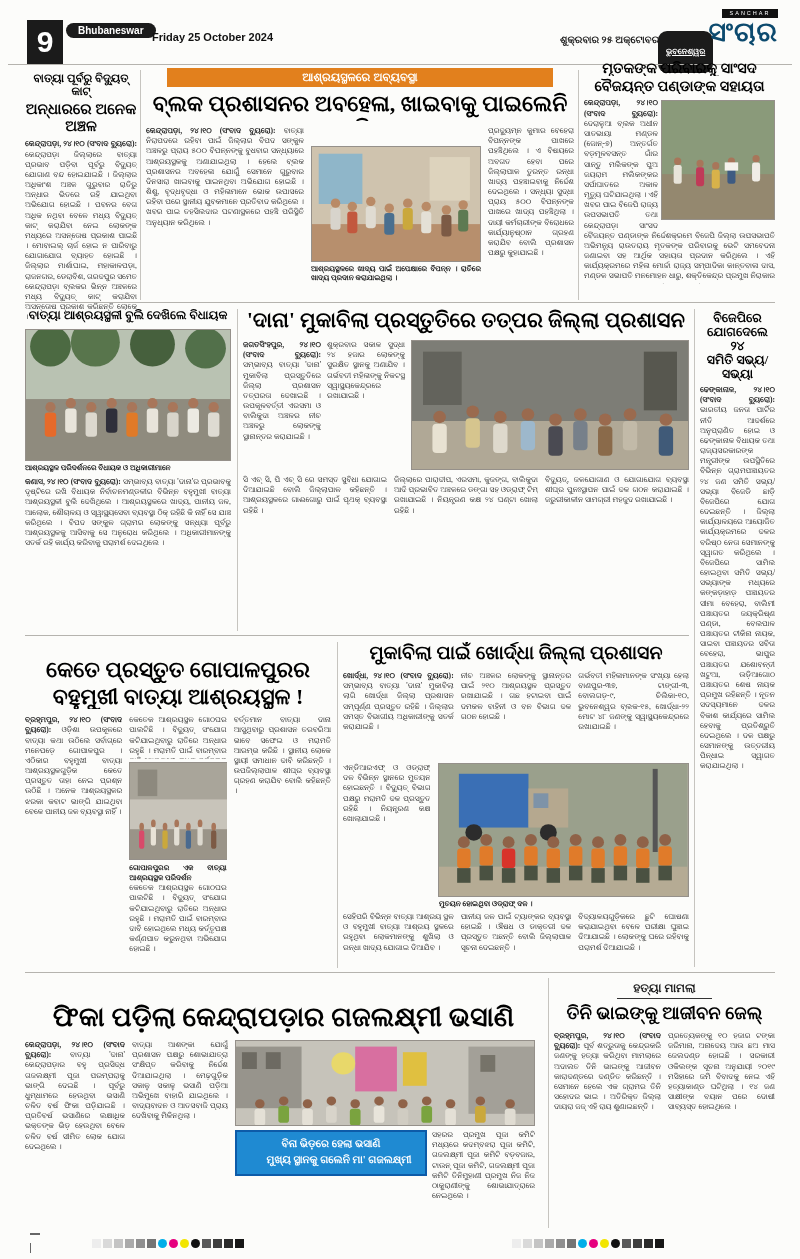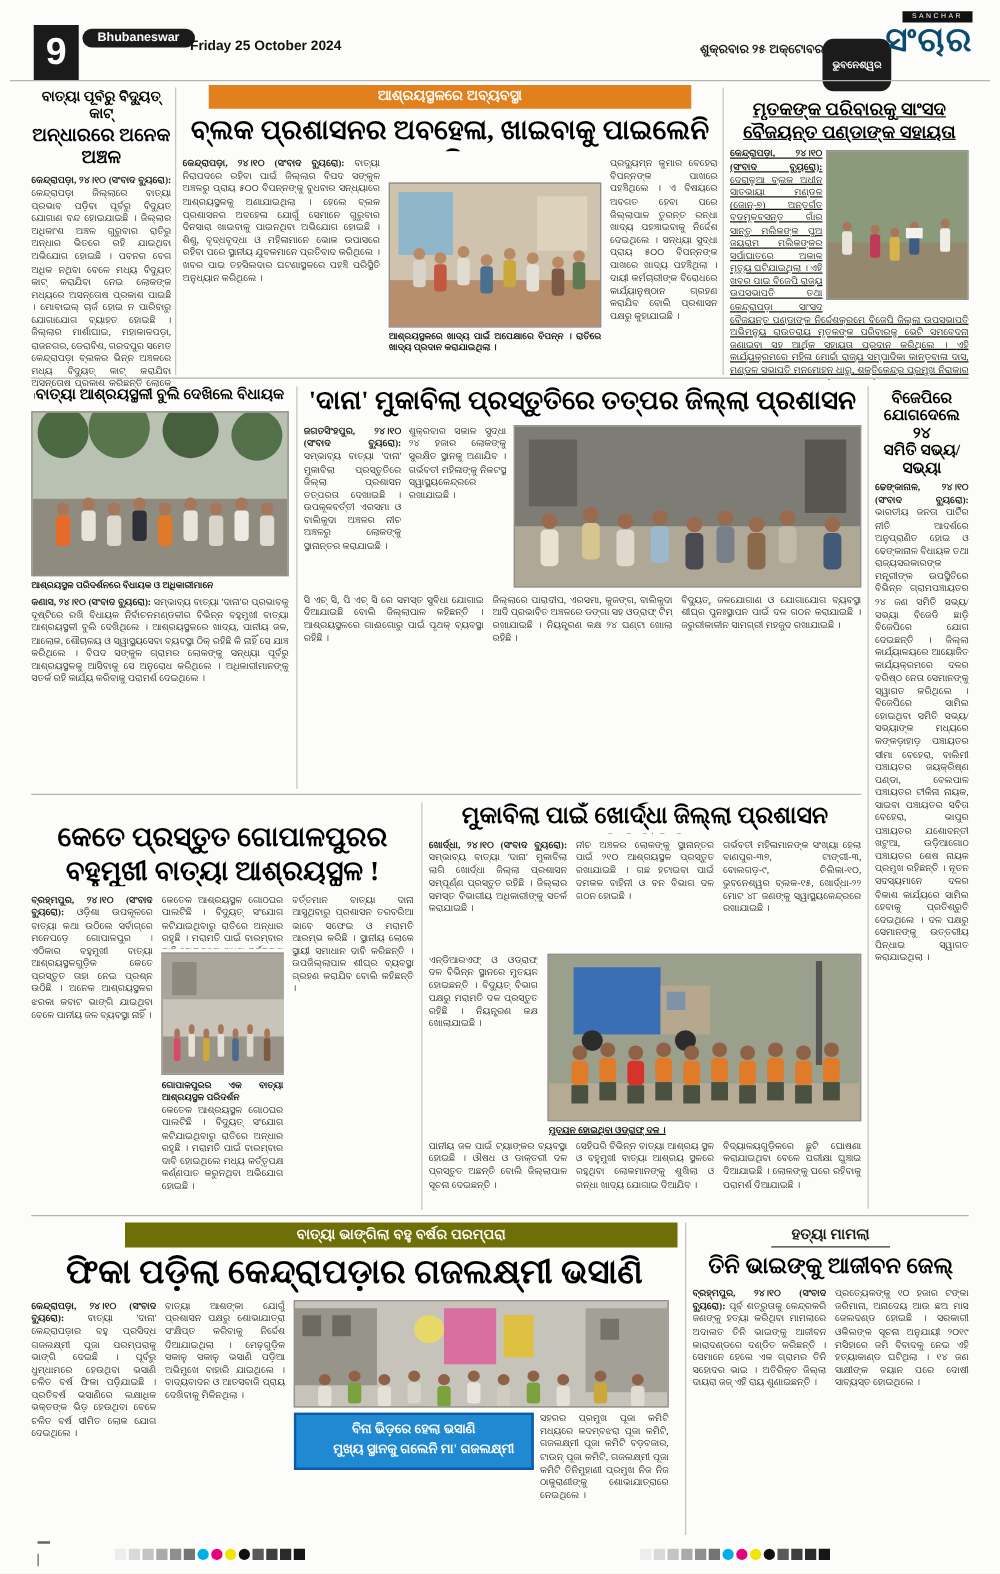--- a/index.html
+++ b/index.html
@@ -40,21 +40,21 @@
 <div class="sheet">
 
   <div class="abs pagebox" style="left:27px;top:20px;width:36px;height:44px;font-size:30px;line-height:44px;">9</div>
   <div class="abs" style="left:66px;top:20px;">
     <span class="pill" style="font-size:10px;padding:2px 12px;">Bhubaneswar</span>
   </div>
   <div class="abs en" style="left:152px;top:31px;font-size:11px;font-weight:700;color:#111;">Friday 25 October 2024</div>
 
   <div class="abs" style="left:560px;top:34px;font-size:10px;font-weight:700;">ଶୁକ୍ରବାର ୨୫ ଅକ୍ଟୋବର ୨୦୨୪</div>
   <div class="abs" style="left:658px;top:31px;">
-    <span class="pill" style="font-size:8px;padding:16px 8px;">ଭୁବନେଶ୍ୱର</span>
+    <span class="pill" style="font-size:8px;padding:16px 8px;text-decoration:underline;">ଭୁବନେଶ୍ୱର</span>
   </div>
   <div class="abs" style="left:702px;top:9px;width:76px;text-align:right;">
     <div class="mast-bar" style="width:56px;height:9px;line-height:9px;margin-left:auto;">SANCHAR</div>
     <div class="masthead" style="font-size:27px;">ସଂଚାର</div>
   </div>
   <div class="hline" style="left:8px;top:64px;width:784px;"></div>
 
   <div class="abs" style="left:25px;top:72px;width:112px;height:228px;">
     <div class="hl" style="font-size:11.5px;">ବାତ୍ୟା ପୂର୍ବରୁ ବିଦ୍ୟୁତ୍ କାଟ୍</div>
     <div class="hl" style="font-size:15px;margin-top:3px;">ଅନ୍ଧାରରେ ଅନେକ ଅଞ୍ଚଳ</div>
@@ -100,21 +100,21 @@
         <div class="cap" style="margin-top:2px;height:40px;">ଆଶ୍ରୟସ୍ଥଳରେ ଖାଦ୍ୟ ପାଇଁ ଅପେକ୍ଷାରେ ବିପନ୍ନ । ରାତିରେ ଖାଦ୍ୟ ପ୍ରଦାନ କରାଯାଇଥିଲା ।</div>
       </div>
       <div class="body-txt" style="width:86px;height:168px;">
         <span>ପ୍ରଦ୍ୟୁମ୍ନ କୁମାର ବେହେରା ବିପନ୍ନଙ୍କ ପାଖରେ ପହଞ୍ଚିଥିଲେ । ଏ ବିଷୟରେ ଅବଗତ ହେବା ପରେ ଜିଲ୍ଲାପାଳ ତୁରନ୍ତ ରନ୍ଧା ଖାଦ୍ୟ ପହଞ୍ଚାଇବାକୁ ନିର୍ଦ୍ଦେଶ ଦେଇଥିଲେ । ସନ୍ଧ୍ୟା ସୁଦ୍ଧା ପ୍ରାୟ ୫୦୦ ବିପନ୍ନଙ୍କ ପାଖରେ ଖାଦ୍ୟ ପହଞ୍ଚିଥିଲା । ଦାୟୀ କର୍ମଚାରୀଙ୍କ ବିରୋଧରେ କାର୍ଯ୍ୟାନୁଷ୍ଠାନ ଗ୍ରହଣ କରାଯିବ ବୋଲି ପ୍ରଶାସନ ପକ୍ଷରୁ କୁହାଯାଇଛି ।</span>
       </div>
     </div>
   </div>
 
   <div class="vline" style="left:578px;top:70px;height:230px;"></div>
 
-  <div class="abs" style="left:584px;top:80px;width:191px;height:224px;text-decoration:underline;">
+  <div class="abs" style="left:584px;top:60px;width:191px;height:224px;">
     <div class="hl" style="font-size:14.5px;">ମୃତକଙ୍କ ପରିବାରକୁ ସାଂସଦ</div>
     <div class="hl" style="font-size:14.5px;margin-top:2px;">ବୈଜୟନ୍ତ ପଣ୍ଡାଙ୍କ ସହାୟତା</div>
     <div class="body-txt" style="margin-top:4px;height:186px;">
       <div class="photo" style="float:right;width:112px;height:118px;margin:2px 0 2px 3px;">
         <svg viewBox="0 0 100 100" preserveAspectRatio="none" aria-hidden="true">
           <defs>
               <g id="pC">
                 <circle cy="-7" r="3.2" fill="#a8765a"></circle>
                 <rect x="-3.6" y="-3.8" width="7.2" height="16" rx="2" fill="currentColor"></rect>
               </g>
@@ -321,38 +321,37 @@
           <use href="#pH" x="46" y="38" color="#e07b2a"></use>
           <use href="#pH" x="55" y="37" color="#e07b2a"></use>
           <use href="#pH" x="64" y="38" color="#e07b2a"></use>
           <use href="#pH" x="73" y="37" color="#e07b2a"></use>
           <use href="#pH" x="82" y="38" color="#e07b2a"></use>
           <use href="#pH" x="91" y="37" color="#e07b2a"></use>
           <rect x="86" y="2" width="2" height="34" fill="#555"></rect>
         </svg>
       </div>
     </div>
-    <div class="cap" style="margin-left:96px;margin-top:2px;height:11px;white-space:nowrap;overflow:hidden;text-decoration:underline;">ମୁତୟନ ହୋଇଥିବା ଓଡ୍ରାଫ୍ ଦଳ ।</div>
+    <div class="cap" style="margin-left:96px;margin-top:2px;height:11px;white-space:nowrap;overflow:hidden;">ମୁତୟନ ହୋଇଥିବା ଓଡ୍ରାଫ୍ ଦଳ ।</div>
     <div class="cols" style="margin-top:2px;">
       <div class="body-txt" style="height:42px;">
+        <span>ସେହିପରି ବିଭିନ୍ନ ବାତ୍ୟା ଆଶ୍ରୟ ସ୍ଥଳ ଓ ବହୁମୁଖୀ ବାତ୍ୟା ଆଶ୍ରୟ ସ୍ଥଳରେ ରହୁଥିବା ଲୋକମାନଙ୍କୁ ଶୁଖିଲା ଓ ରନ୍ଧା ଖାଦ୍ୟ ଯୋଗାଇ ଦିଆଯିବ ।</span>
+      </div>
+      <div class="body-txt" style="height:42px;">
         <span>ପାନୀୟ ଜଳ ପାଇଁ ଟ୍ୟାଙ୍କର ବ୍ୟବସ୍ଥା ହୋଇଛି । ଔଷଧ ଓ ଡାକ୍ତରୀ ଦଳ ପ୍ରସ୍ତୁତ ଅଛନ୍ତି ବୋଲି ଜିଲ୍ଲାପାଳ ସୂଚନା ଦେଇଛନ୍ତି ।</span>
-      </div>
-      <div class="body-txt" style="height:42px;">
-        <span>ସେହିପରି ବିଭିନ୍ନ ବାତ୍ୟା ଆଶ୍ରୟ ସ୍ଥଳ ଓ ବହୁମୁଖୀ ବାତ୍ୟା ଆଶ୍ରୟ ସ୍ଥଳରେ ରହୁଥିବା ଲୋକମାନଙ୍କୁ ଶୁଖିଲା ଓ ରନ୍ଧା ଖାଦ୍ୟ ଯୋଗାଇ ଦିଆଯିବ ।</span>
       </div>
       <div class="body-txt" style="height:42px;">
         <span>ବିଦ୍ୟାଳୟଗୁଡ଼ିକରେ ଛୁଟି ଘୋଷଣା କରାଯାଇଥିବା ବେଳେ ପରୀକ୍ଷା ଘୁଞ୍ଚାଇ ଦିଆଯାଇଛି । ଲୋକଙ୍କୁ ଘରେ ରହିବାକୁ ପରାମର୍ଶ ଦିଆଯାଇଛି ।</span>
       </div>
     </div>
   </div>
 
   <div class="hline" style="left:25px;top:972px;width:750px;"></div>
 
   <div class="abs" style="left:25px;top:978px;width:517px;height:250px;">
-    <div class="kicker kicker-olive abs" style="left:75px;top:0;width:442px;height:20px;line-height:20px;font-size:11.5px;">ବାତ୍ୟା ଭାଙ୍ଗିଲା ବହୁ ବର୍ଷର ପରମ୍ପରା</div>
     <div class="hl" style="font-size:27px;margin-top:24px;height:34px;">ଫିକା ପଡ଼ିଲା କେନ୍ଦ୍ରାପଡ଼ାର ଗଜଲକ୍ଷ୍ମୀ ଭସାଣି</div>
     <div style="display:flex;gap:7px;margin-top:4px;">
       <div class="body-txt" style="width:100px;height:184px;">
         <span class="dl">କେନ୍ଦ୍ରାପଡ଼ା, ୨୪।୧୦ (ସଂବାଦ ବ୍ୟୁରୋ):</span>
         <span>ବାତ୍ୟା 'ଦାନା' କେନ୍ଦ୍ରାପଡ଼ାର ବହୁ ପ୍ରସିଦ୍ଧ ଗଜଲକ୍ଷ୍ମୀ ପୂଜା ପରମ୍ପରାକୁ ଭାଙ୍ଗି ଦେଇଛି । ପୂର୍ବରୁ ଧୁମ୍‌ଧାମରେ ହେଉଥିବା ଭସାଣି ଚଳିତ ବର୍ଷ ଫିକା ପଡ଼ିଯାଇଛି । ପ୍ରତିବର୍ଷ ଭସାଣିରେ ଲକ୍ଷାଧିକ ଭକ୍ତଙ୍କ ଭିଡ଼ ହେଉଥିବା ବେଳେ ଚଳିତ ବର୍ଷ ସୀମିତ ଲୋକ ଯୋଗ ଦେଇଥିଲେ ।</span>
       </div>
       <div class="body-txt" style="width:96px;height:184px;">
         <span>ବାତ୍ୟା ଆଶଙ୍କା ଯୋଗୁଁ ପ୍ରଶାସନ ପକ୍ଷରୁ ଶୋଭାଯାତ୍ରା ସଂକ୍ଷିପ୍ତ କରିବାକୁ ନିର୍ଦ୍ଦେଶ ଦିଆଯାଇଥିଲା । ମେଢ଼ଗୁଡ଼ିକ ସକାଳୁ ସକାଳୁ ଭସାଣି ପଡ଼ିଆ ଅଭିମୁଖେ ବାହାରି ଯାଇଥିଲେ । ବାଦ୍ୟବାଦନ ଓ ଆତସବାଜି ପ୍ରାୟ ଦେଖିବାକୁ ମିଳିନଥିଲା ।</span>
       </div>
       <div style="width:300px;">

